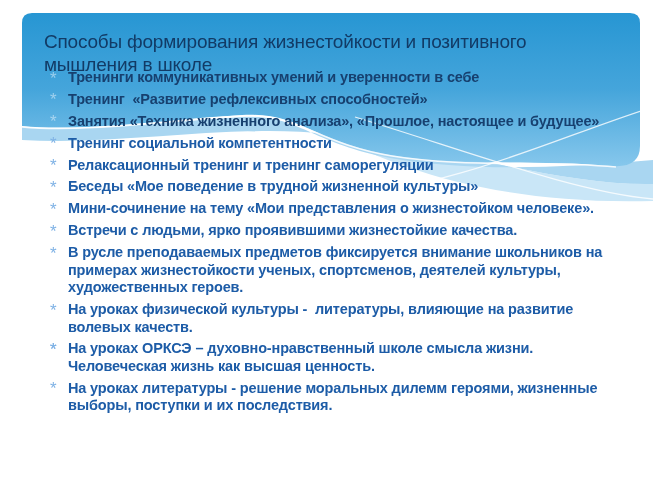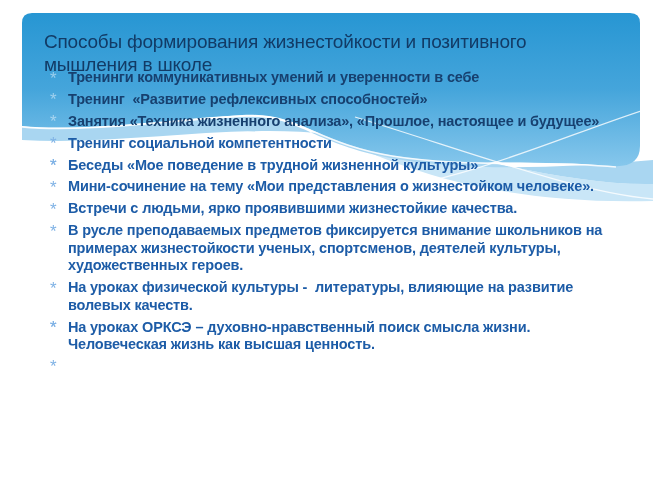--- a/index.html
+++ b/index.html
@@ -72,28 +72,29 @@
   </svg>
 
   <h1 class="title">Способы формирования жизнестойкости и позитивного
 мышления в школе</h1>
 
   <ul class="bullets">
       <li class="on-blue"><span class="marker">*</span><span class="btext">Тренинги коммуникативных умений и уверенности в себе</span></li>
       <li class="on-blue"><span class="marker">*</span><span class="btext">Тренинг  «Развитие рефлексивных способностей»</span></li>
       <li class="on-blue"><span class="marker">*</span><span class="btext">Занятия «Техника жизненного анализа», «Прошлое, настоящее и будущее»</span></li>
       <li><span class="marker">*</span><span class="btext">Тренинг социальной компетентности</span></li>
-      <li><span class="marker">*</span></li>
+      <li><span class="marker">*</span><span class="btext">Релаксационный тренинг и тренинг саморегуляции</span></li>
       <li><span class="marker">*</span><span class="btext">Беседы «Мое поведение в трудной жизненной культуры»</span></li>
       <li><span class="marker">*</span><span class="btext">Мини-сочинение на тему «Мои представления о жизнестойком человеке».</span></li>
       <li><span class="marker">*</span><span class="btext">Встречи с людьми, ярко проявившими жизнестойкие качества.</span></li>
       <li><span class="marker">*</span><span class="btext">В русле преподаваемых предметов фиксируется внимание школьников на
 примерах жизнестойкости ученых, спортсменов, деятелей культуры,
 художественных героев.</span></li>
       <li><span class="marker">*</span><span class="btext">На уроках физической культуры -  литературы, влияющие на развитие
 волевых качеств.</span></li>
       <li><span class="marker">*</span></li>
-      <li><span class="marker">*</span><span class="btext">На уроках ОРКСЭ – духовно-нравственный поиск смысла жизни.
+      <li><span class="marker">*</span><span class="btext">На уроках ОРКСЭ – духовно-нравственный школе смысла жизни.
 Человеческая жизнь как высшая ценность.</span></li>
-      <li><span class="marker">*</span></li>
+      <li><span class="marker">*</span><span class="btext">На уроках литературы - решение моральных дилемм героями, жизненные
+выборы, поступки и их последствия.</span></li>
     </ul>
 
 </div>
 
 </body></html>

